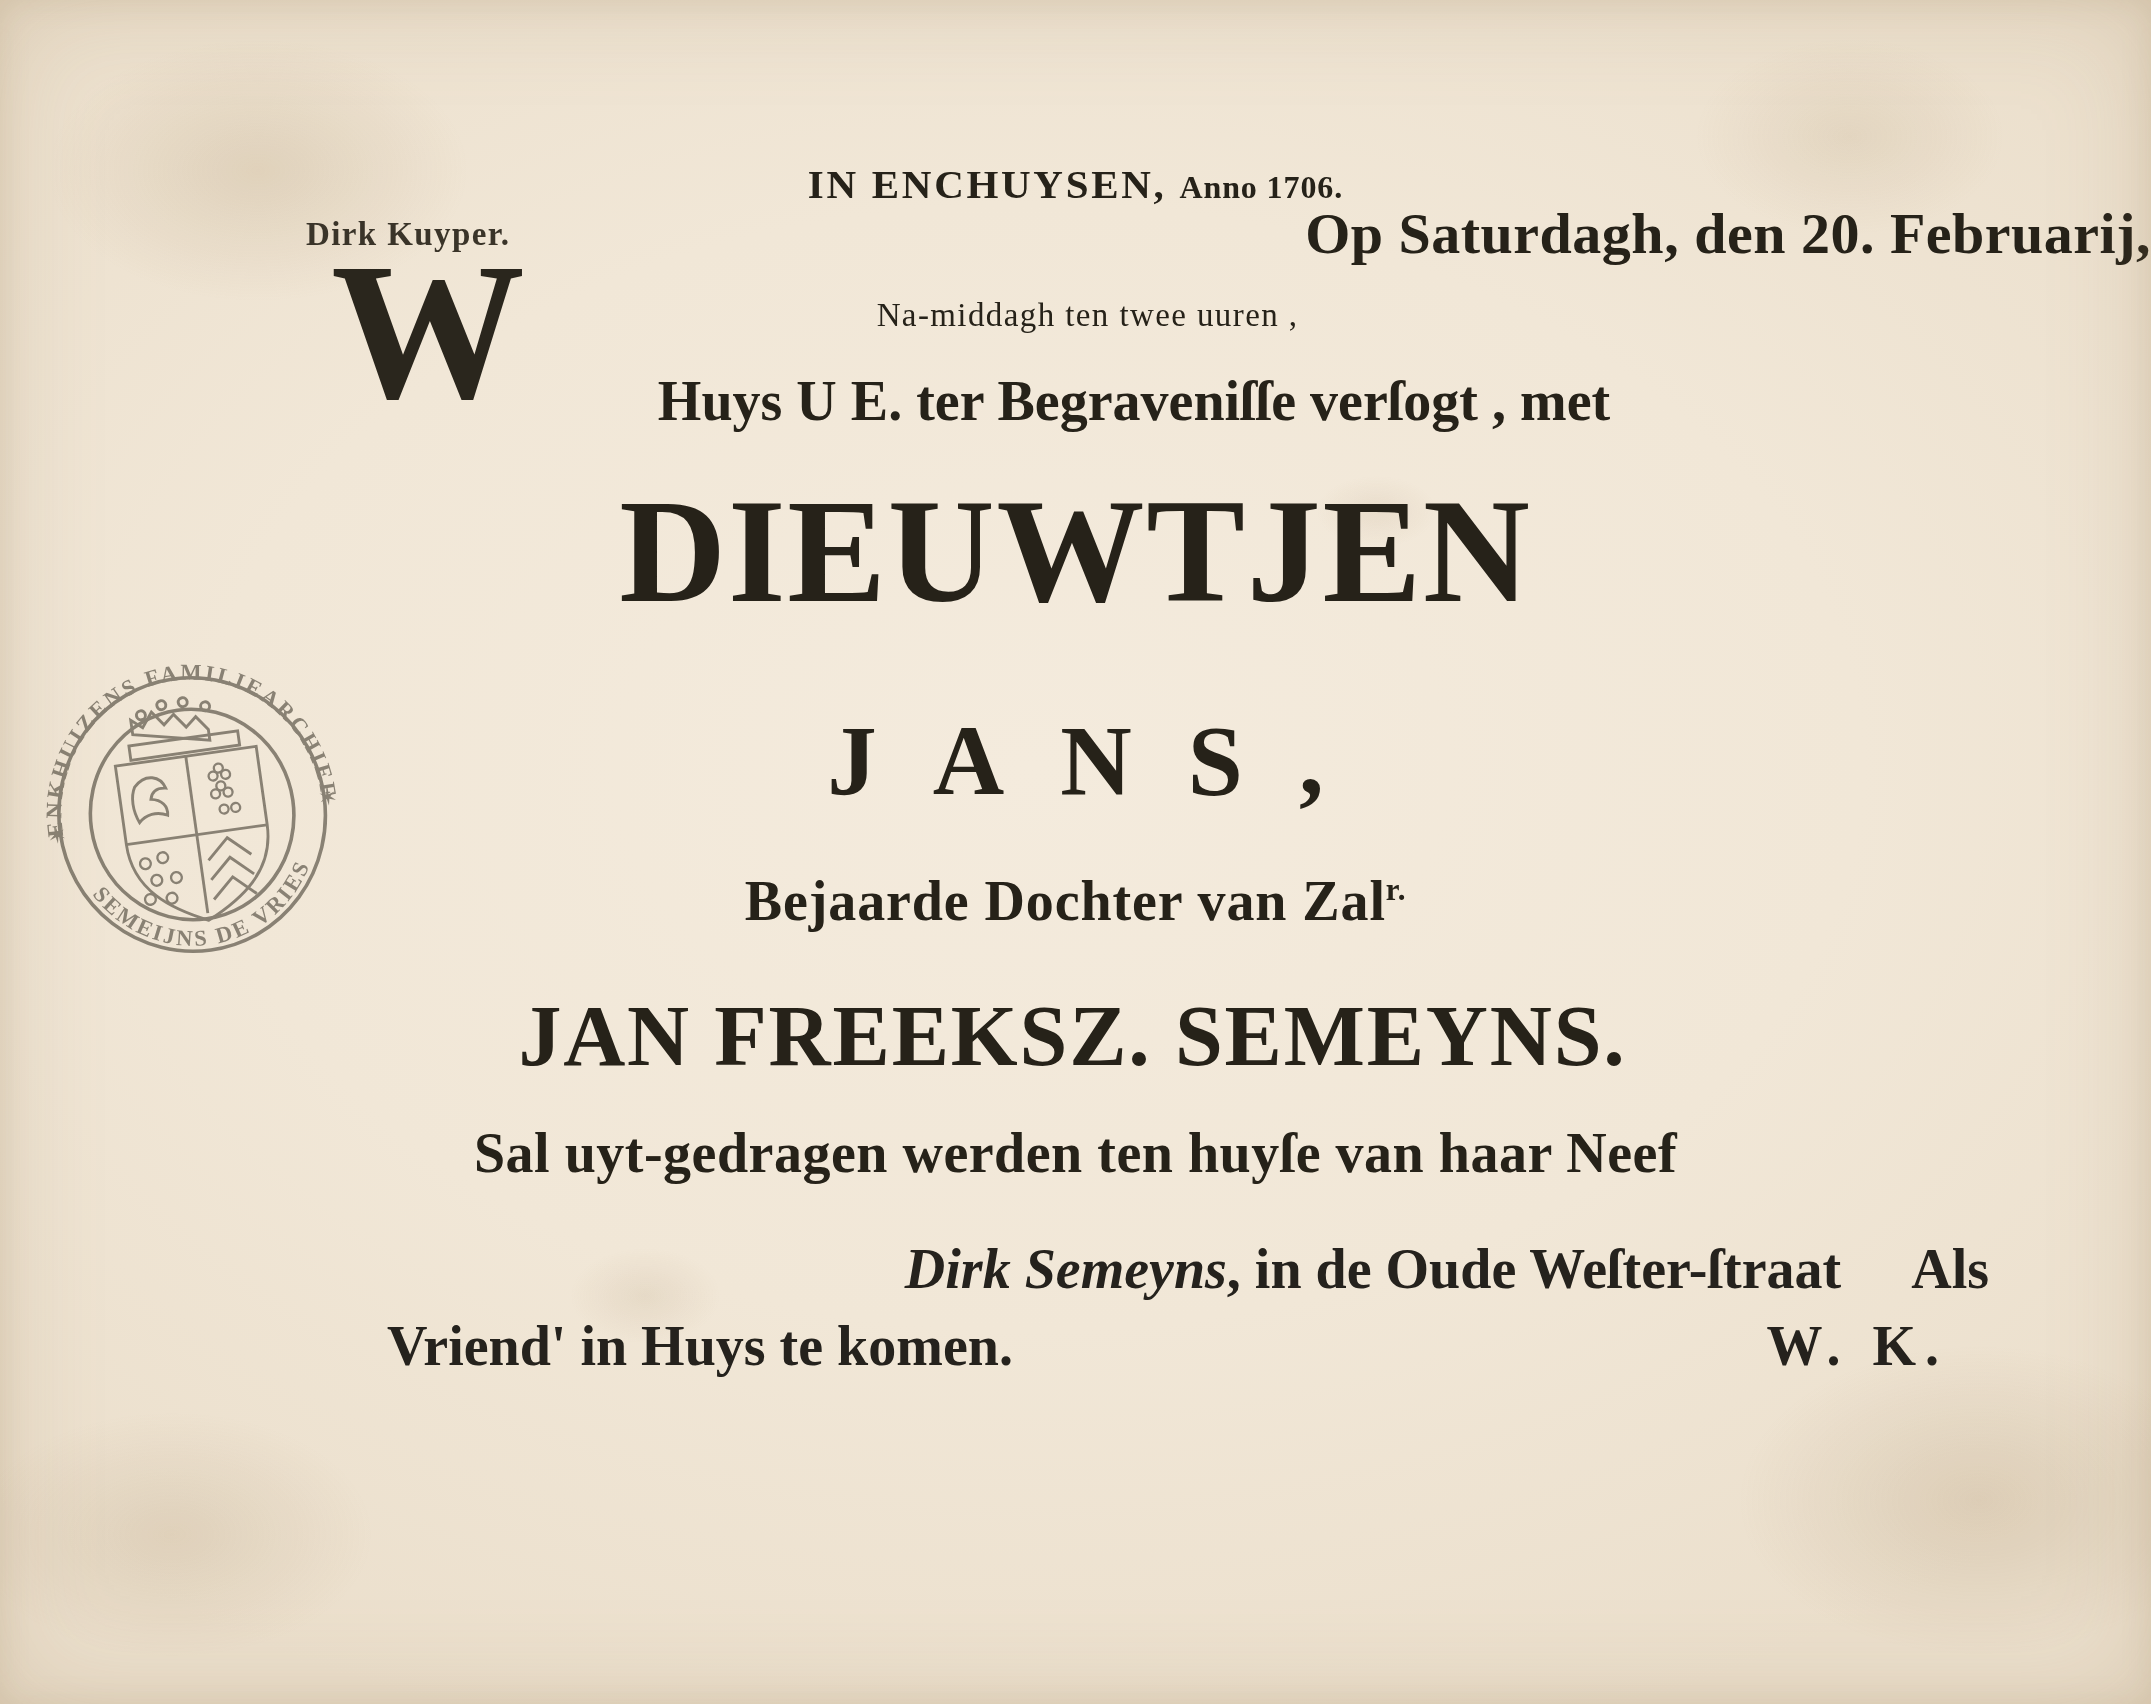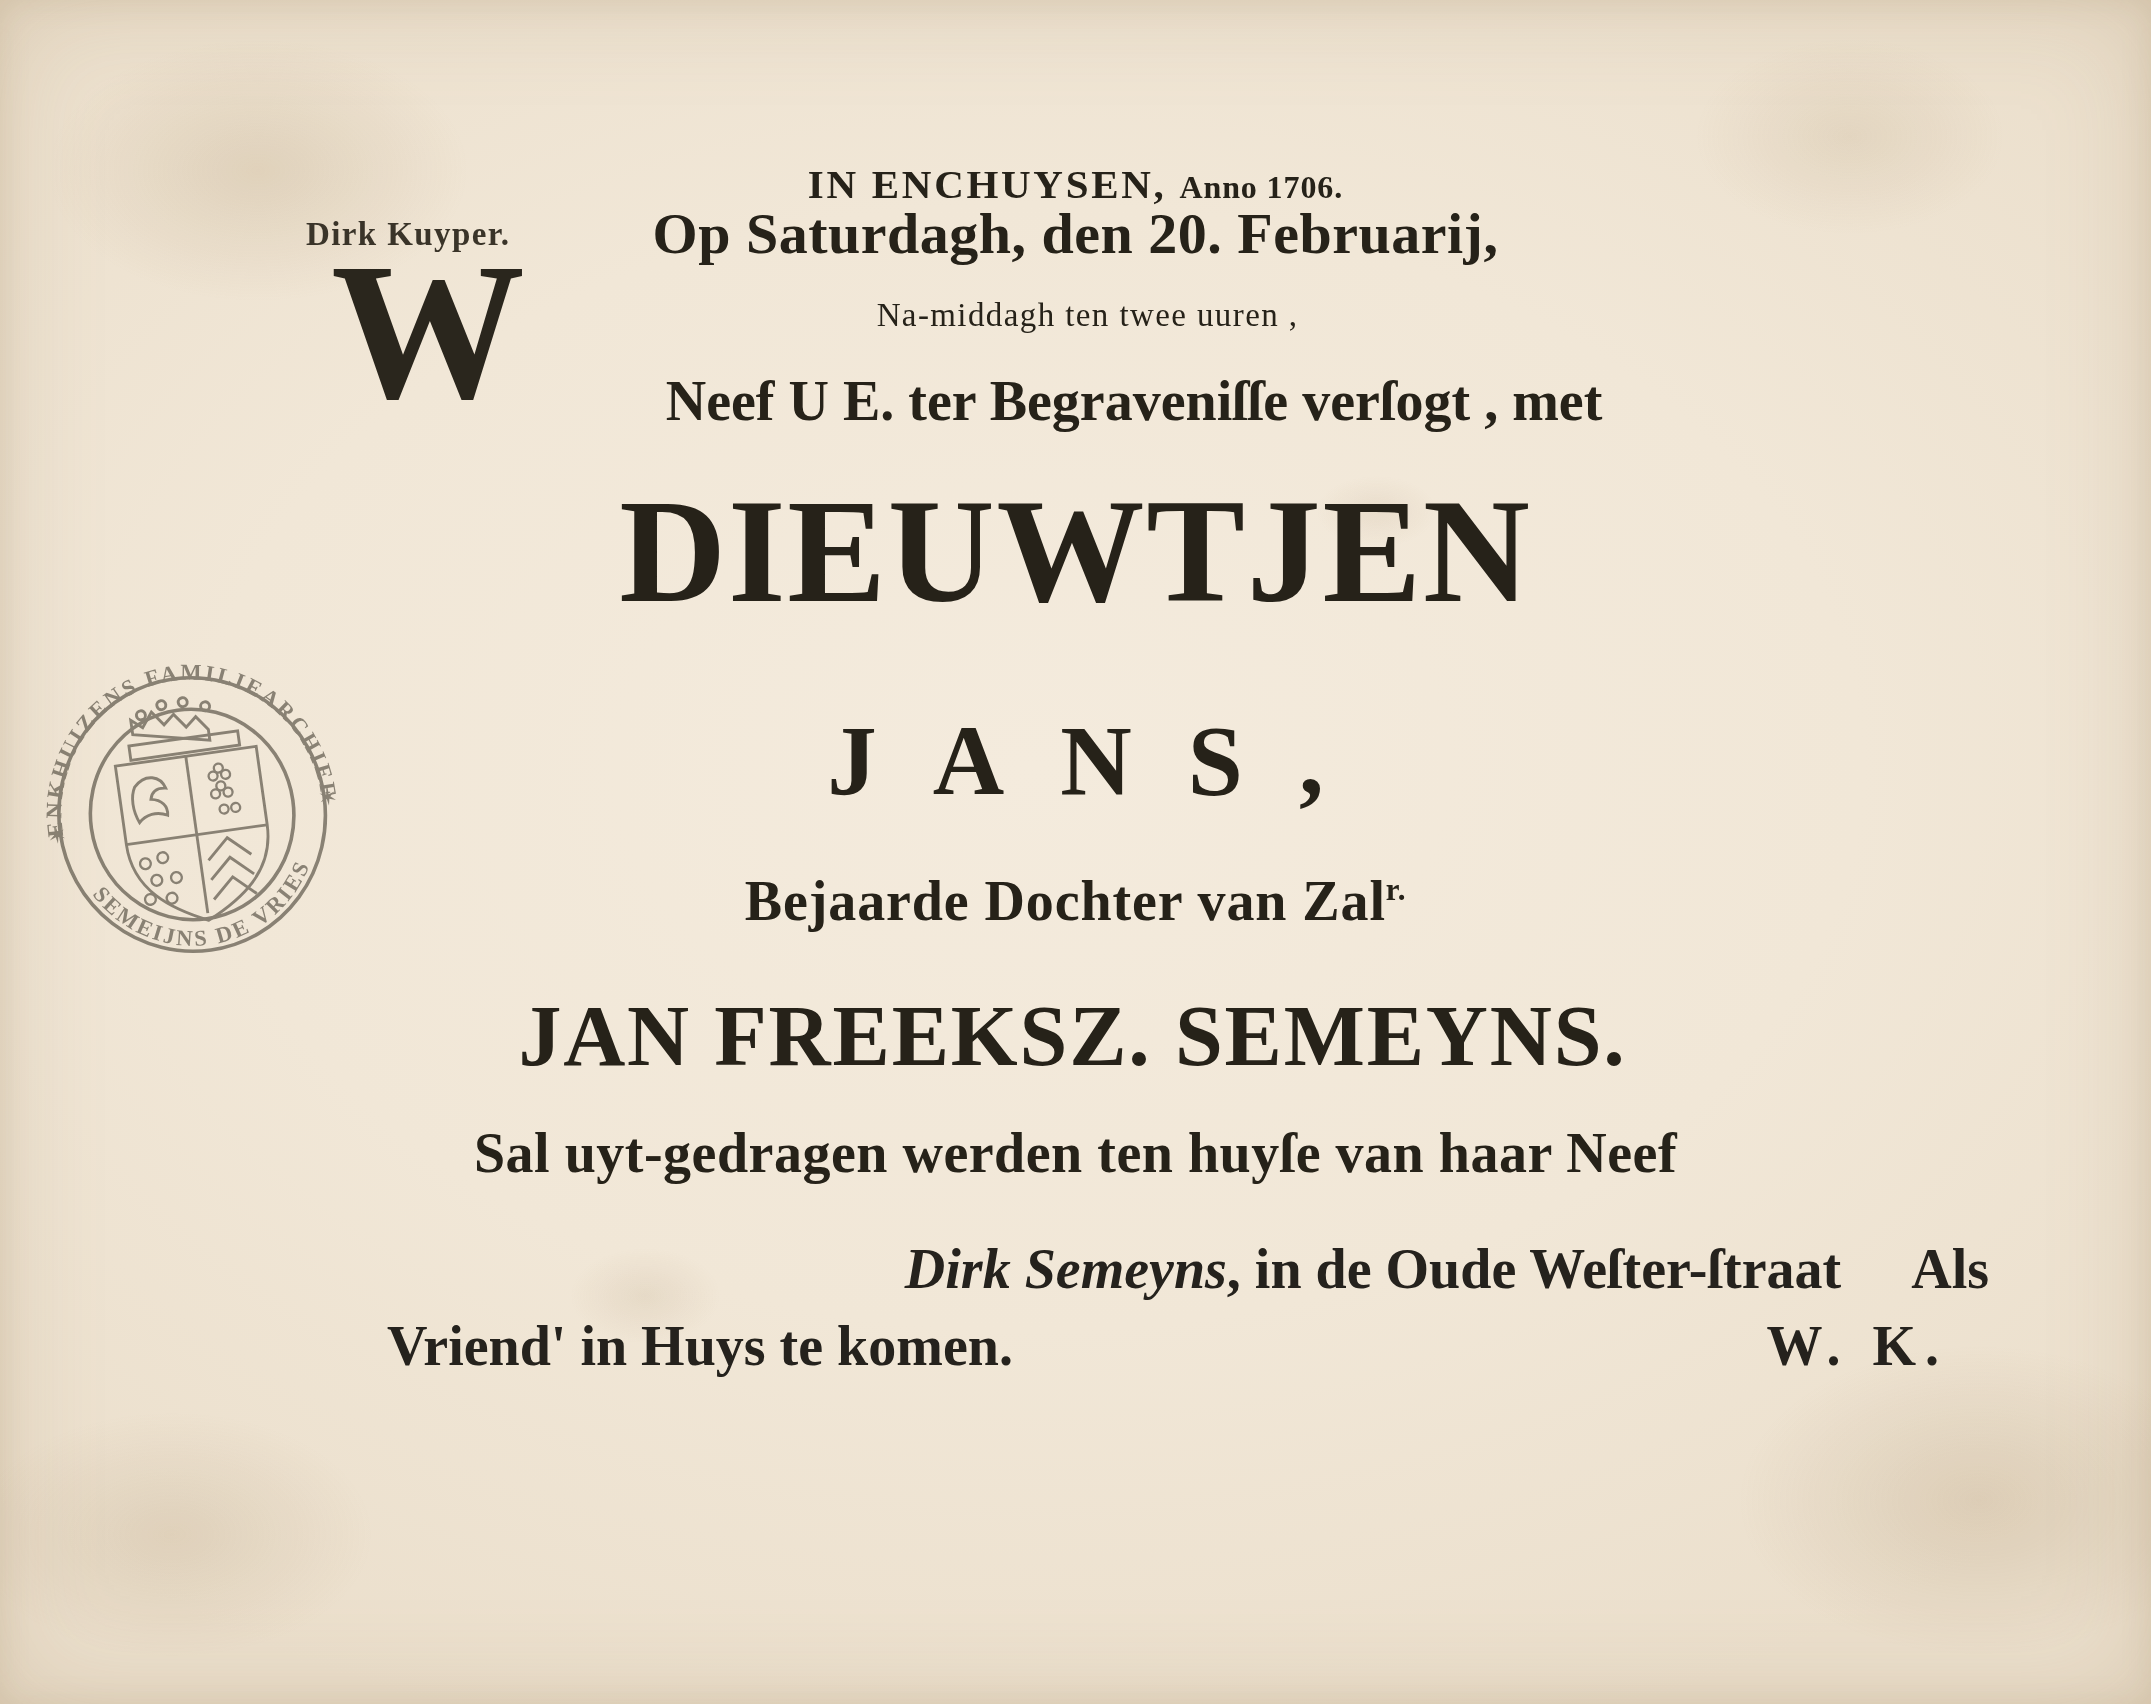--- a/index.html
+++ b/index.html
@@ -89,20 +89,21 @@
   }
 
   #line-date {
     position: absolute;
     top: 200px;
     left: 0;
     right: 0;
     font-size: 58px;
     font-weight: 600;
     letter-spacing: 0.5px;
+    text-align: right;
   }
 
   #line-time {
     position: absolute;
     top: 297px;
     left: 0;
     right: 0;
     font-size: 33px;
     letter-spacing: 1.4px;
     font-weight: 400;
@@ -315,21 +316,21 @@
     </div>
 
     <div class="ln" id="line-printer">Dirk Kuyper.</div>
 
     <div class="ln" id="line-date">Op Saturdagh, den 20. Februarij,</div>
 
     <div class="ln" id="line-time">Na-middagh ten twee uuren ,</div>
 
     <div id="dropcap-w">W</div>
 
-    <div class="ln" id="line-request">Neef U E. ter Begraveniſſe verſogt ,  met</div>
+    <div class="ln" id="line-request">Huys U E. ter Begraveniſſe verſogt ,  met</div>
 
     <div class="ln" id="line-firstname">DIEUWTJEN</div>
 
     <div class="ln" id="line-patronym">JANS,</div>
 
     <div class="ln" id="line-relation">
       <span>Bejaarde Dochter van Zal</span><span class="sup">r.</span>
     </div>
 
     <div class="ln" id="line-father">JAN FREEKSZ. SEMEYNS.</div>

